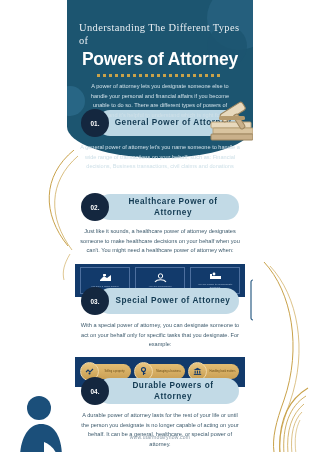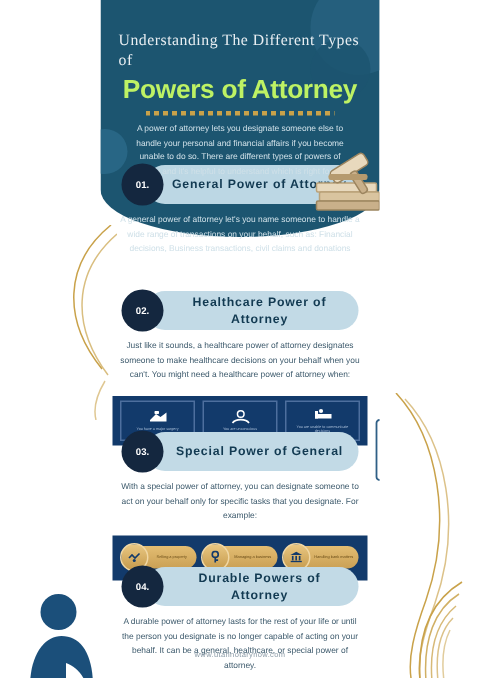--- a/index.html
+++ b/index.html
@@ -46,21 +46,21 @@
 
   .hero-title-sm{
     position:relative; z-index:3;
     margin:22px 12px 0; text-align:left;
     color:#e8eef2; font-family:"Liberation Serif", serif;
     font-size:10.5px; letter-spacing:.35px; line-height:1.2;
   }
   .hero-title-lg{
     position:relative; z-index:3;
     margin:3px 8px 0; text-align:center;
-    color:#bef264; font-weight:bold; font-size:17.5px;
+    color:#ffffff; font-weight:bold; font-size:17.5px;
     letter-spacing:-.2px; line-height:1.1;
   }
   .dash-rule{
     position:relative; z-index:3;
     margin:5px auto 0; width:126px; height:3px;
     background:repeating-linear-gradient(to right,#c9a24a 0 3px,transparent 3px 6px);
   }
   .hero-body{
     position:relative; z-index:3;
     margin:5px 16px 0; text-align:center;
@@ -238,21 +238,21 @@
             <circle cx="5" cy="3" r="1.4" fill="#ffffff"></circle>
           </svg>
           <div class="band-cap">You are unable to communicate decisions</div>
         </div>
       </div>
     </div>
 
     <div style="position:absolute; left:0; top:282px; width:186px;">
       <div class="pill-row">
         <div class="pill light">
-          <div class="pill-label">Special Power of General</div>
+          <div class="pill-label">Special Power of Attorney</div>
         </div>
         <div class="num-badge">03.</div>
       </div>
       <div class="sec-body on-light">With a special power of attorney, you can designate someone to act on your behalf only for specific tasks that you designate. For example:</div>
 
       <div class="band-gold">
         <div class="gpill">
           <div class="gdot">
             <svg width="9" height="8" viewBox="0 0 9 8">
               <path d="M1 5 L3 3 L5 5 L8 2" fill="none" stroke="#123a6b" stroke-width="1.1"></path>

